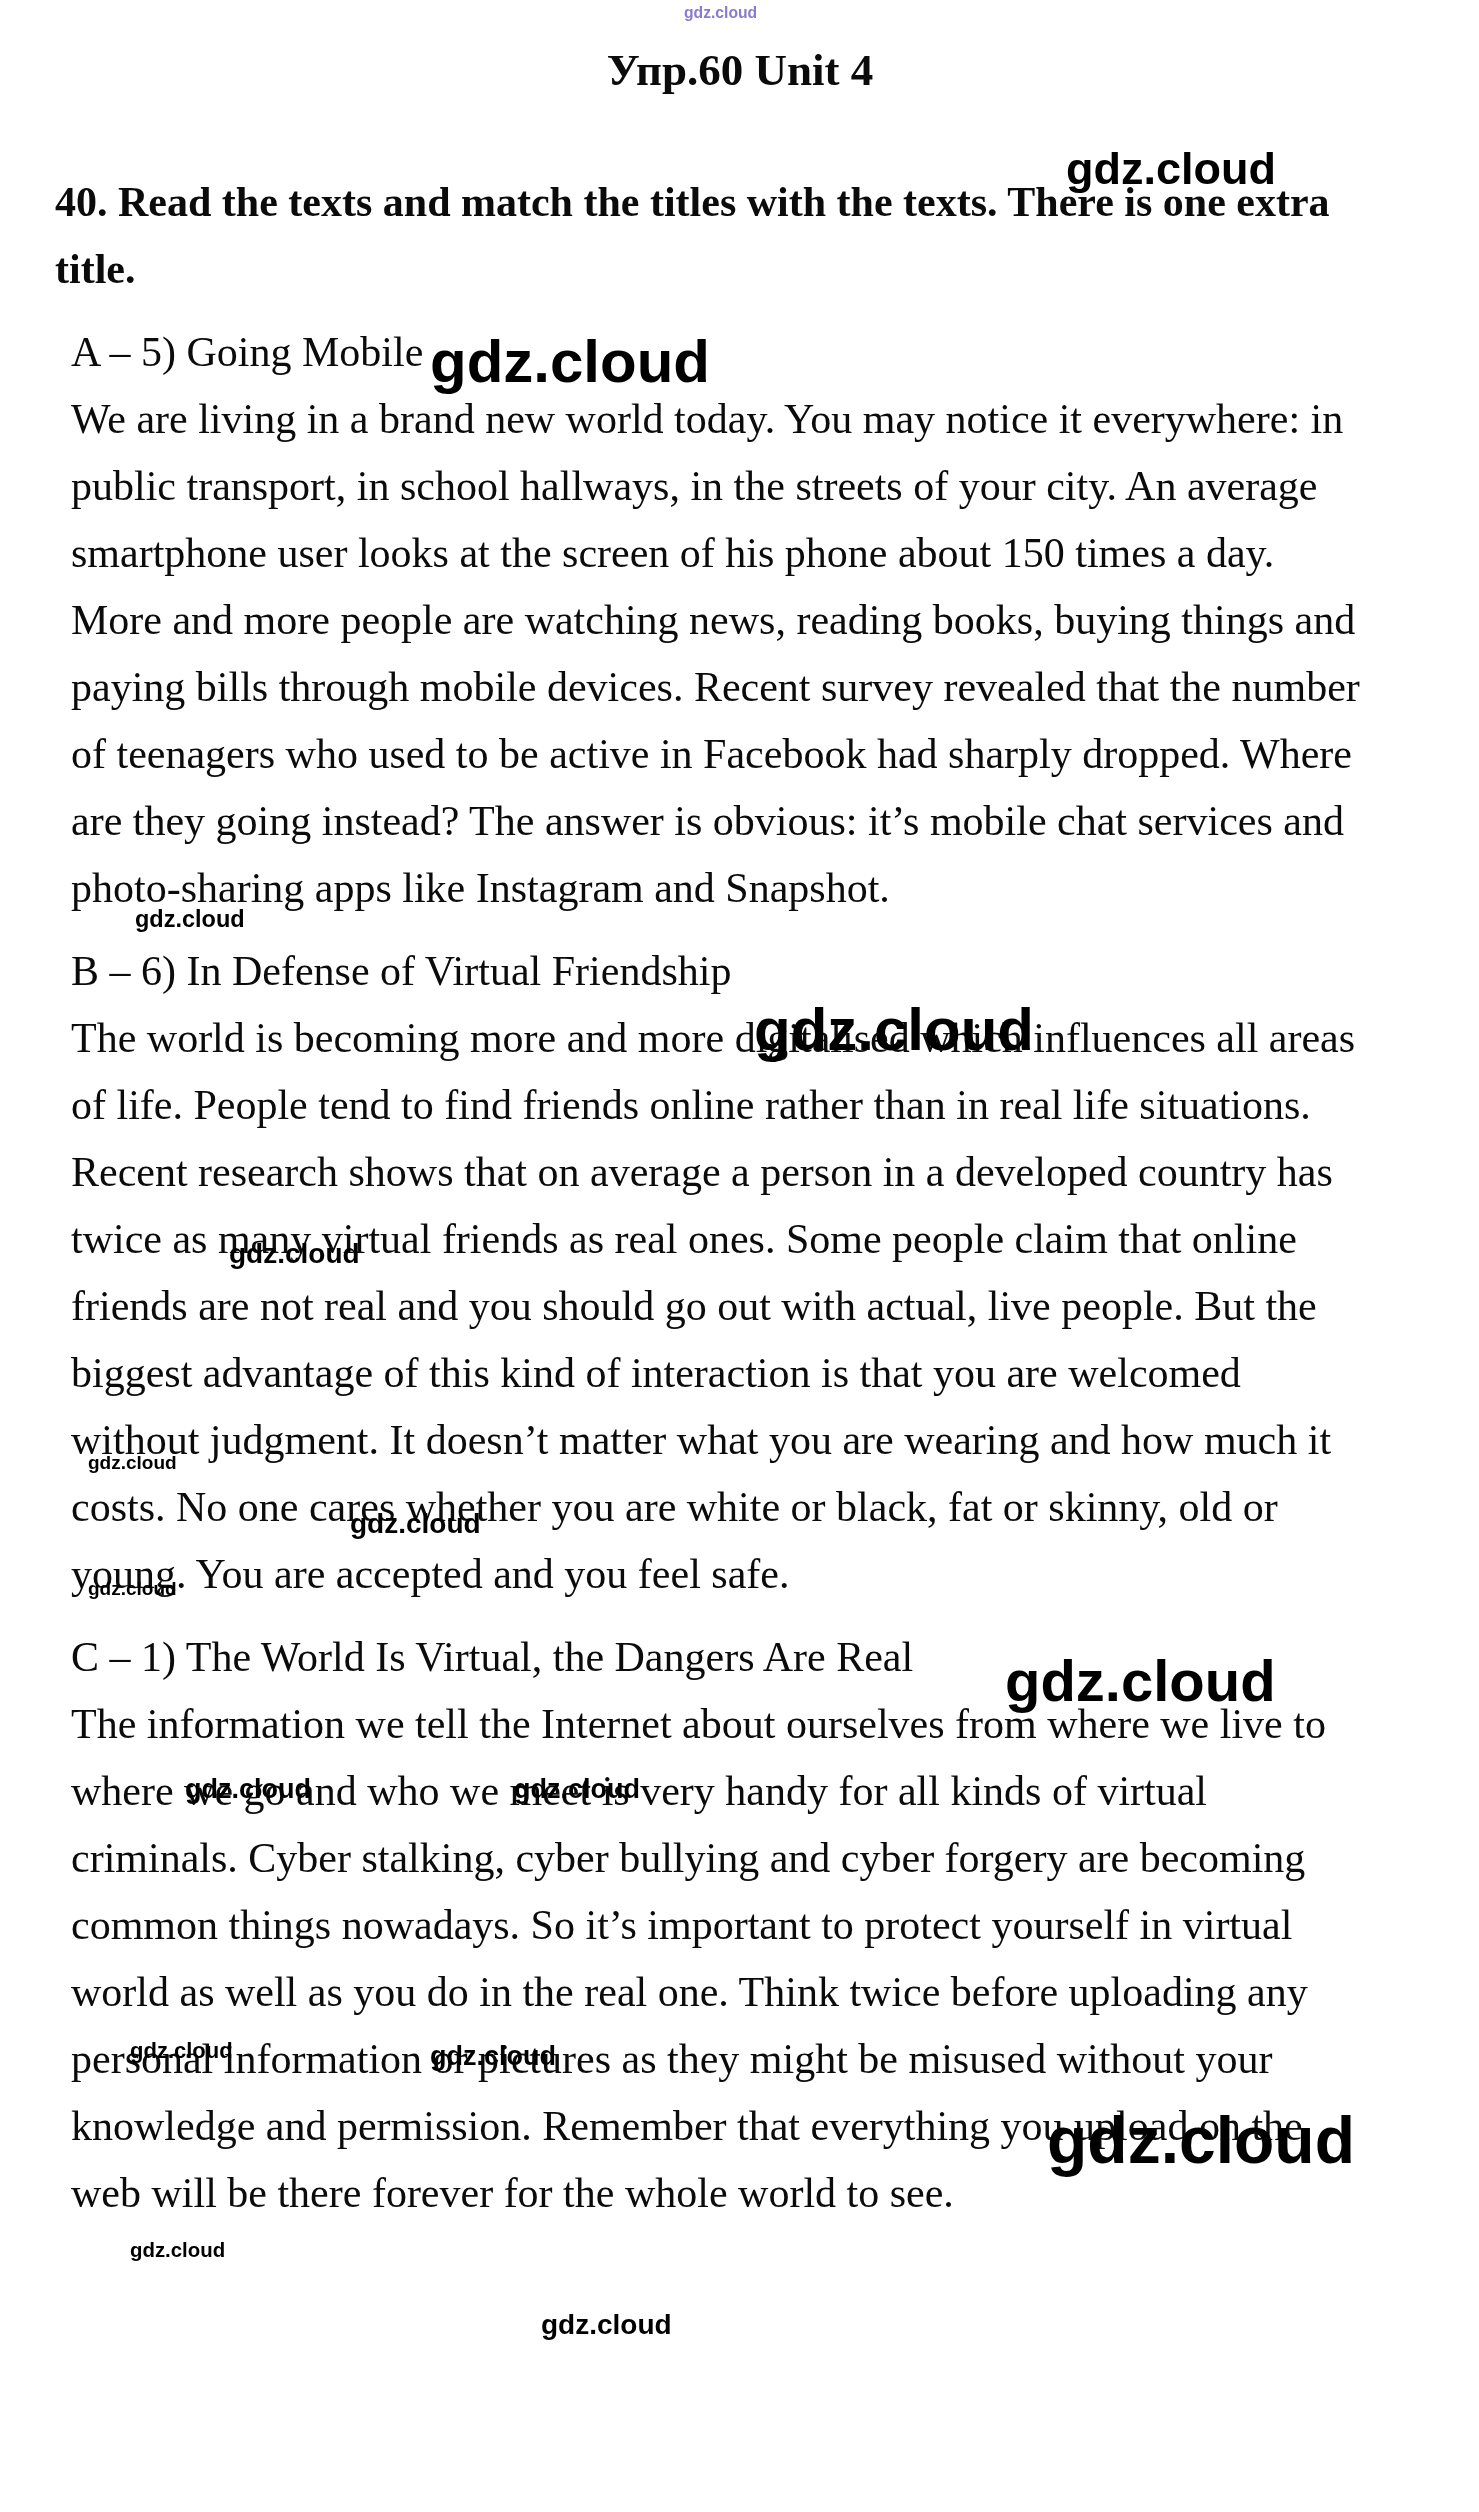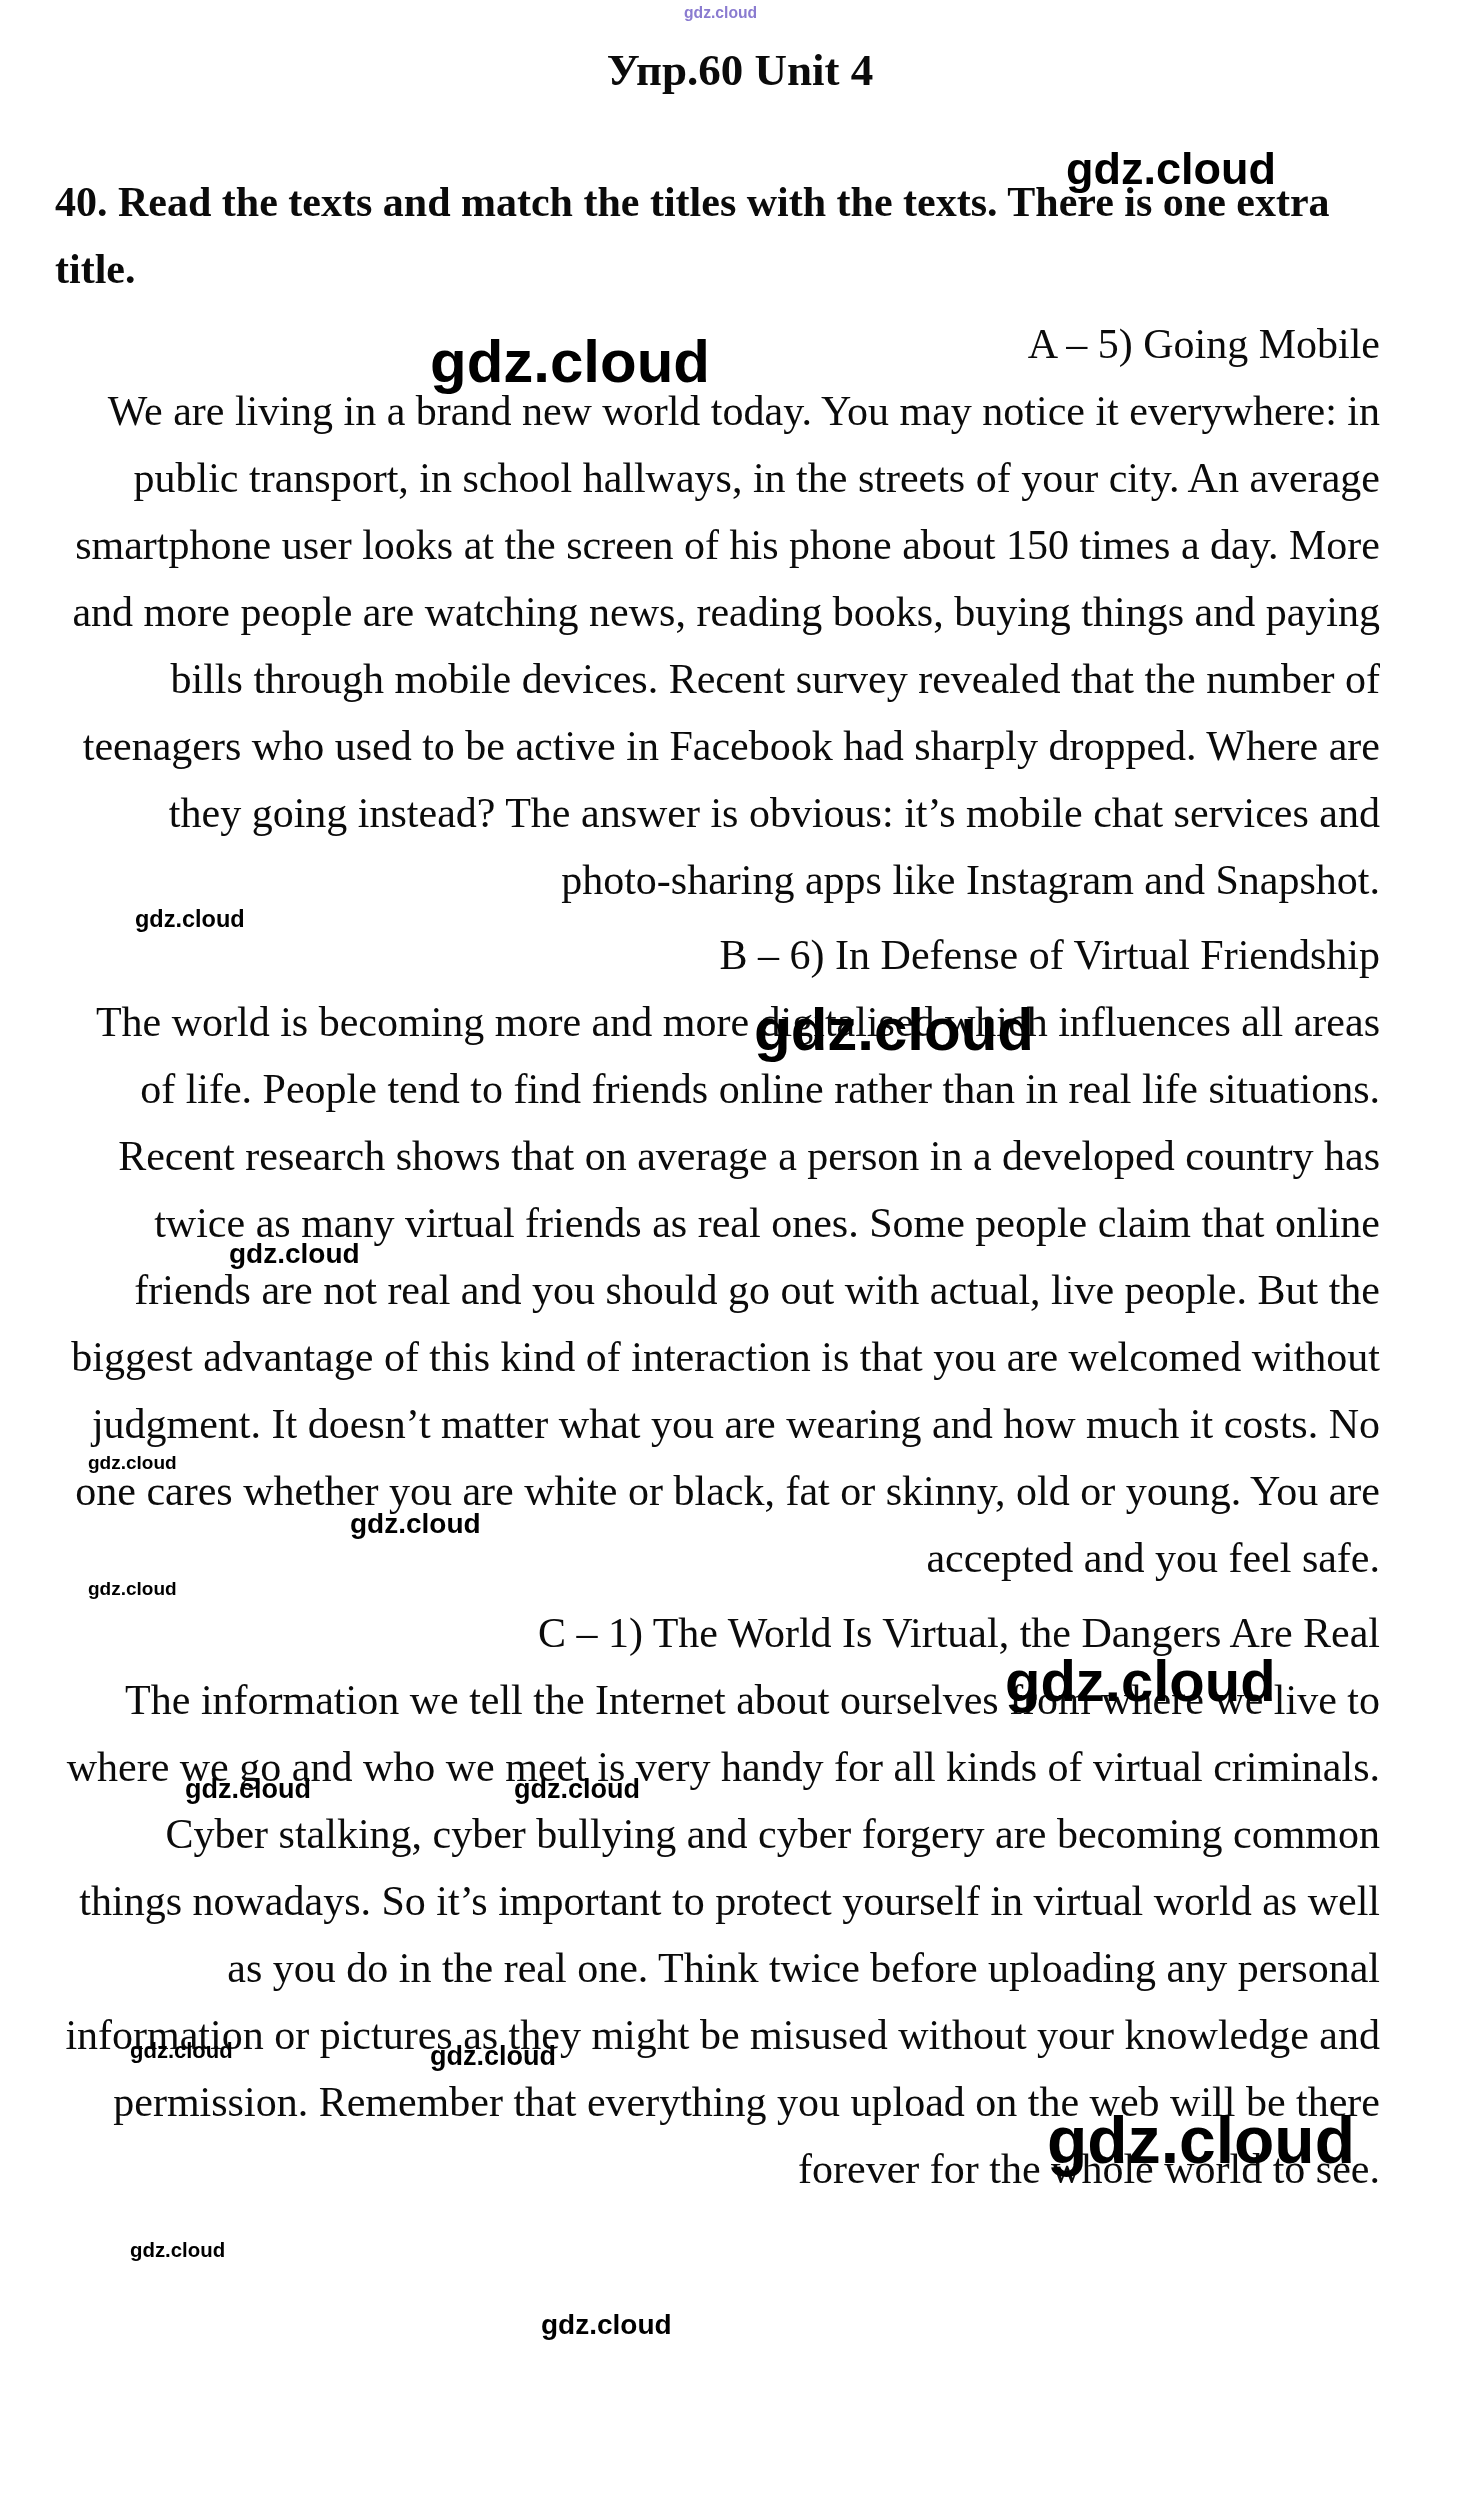--- a/index.html
+++ b/index.html
@@ -19,21 +19,21 @@
     line-height: 50px;
     font-weight: 700;
   }
   .flow {
     margin: 74px 92px 0 55px;
     font-size: 42px;
     line-height: 67px;
     text-align: left;
   }
   .task { font-weight: 700; margin: 0; }
-  .section { margin: 8px; text-align: right; }
+  .section { margin: 16px; }
   .heading { font-weight: 400; margin: 0; }
   .bodytext { font-weight: 400; margin: 0; }
 
   
   .wm {
     position: absolute;
     font-family: "Liberation Sans", sans-serif;
     font-weight: 700;
     color: #000000;
     line-height: 1;

